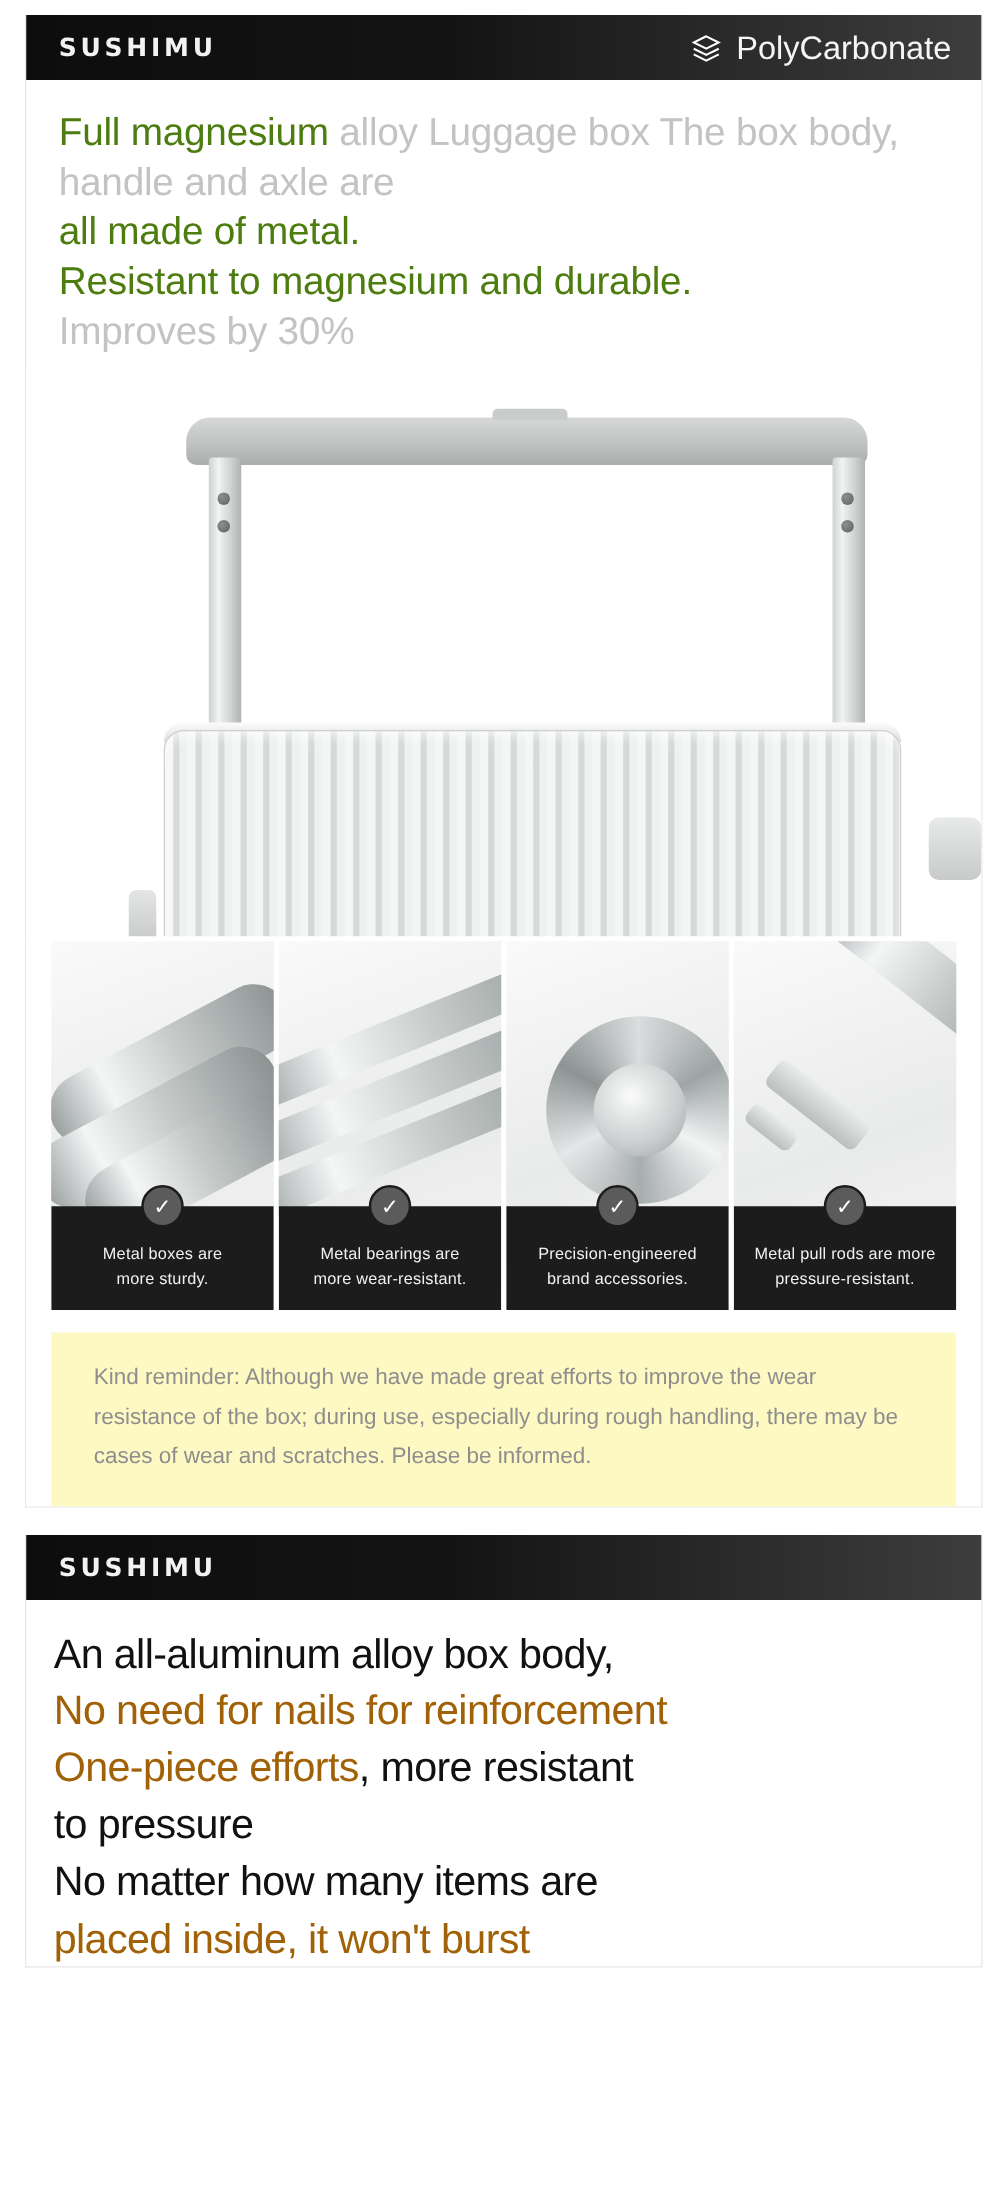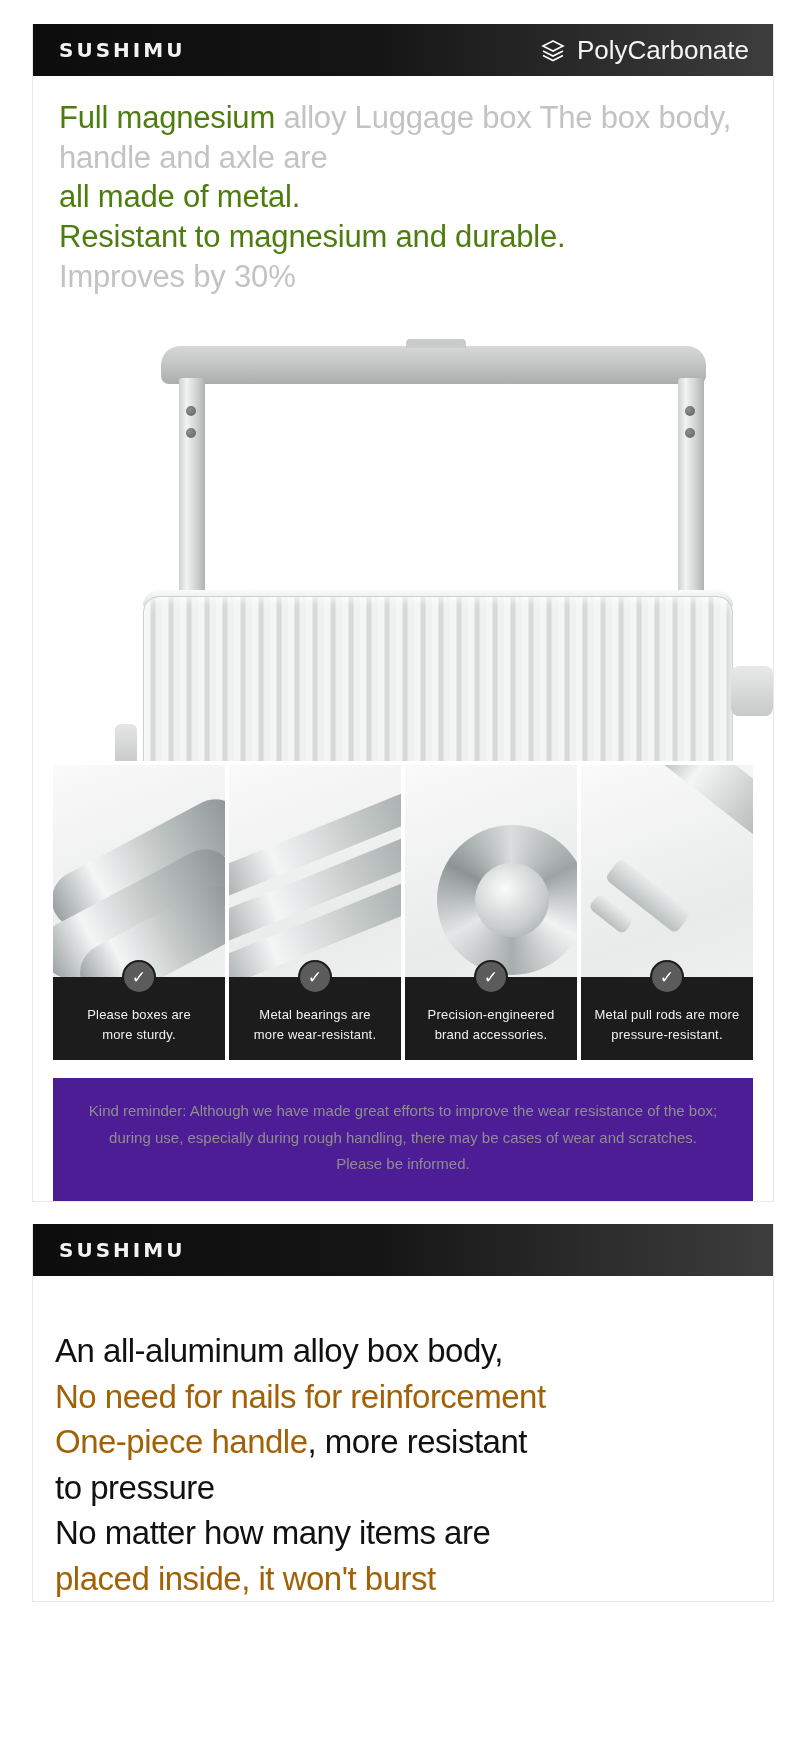--- a/index.html
+++ b/index.html
@@ -3,21 +3,21 @@
 <meta charset="utf-8">
 <style>
   * { box-sizing: border-box; margin: 0; padding: 0; }
   html, body {
     width: 806px;
     background: #ffffff;
     font-family: "Liberation Sans", sans-serif;
   }
   body { width: 806px; height: 1757px; overflow: hidden; position: relative; }
 
-  .page { width: 806px; padding: 12px; background: #fff; }
+  .page { width: 806px; padding: 0; background: #fff; }
 
   
   .section {
     margin: 0 20px;
     background: #ffffff;
     border: 1px solid #e8e8e8;
     border-top: none;
     position: relative;
   }
   .section.first { margin-top: 12px; }
@@ -166,38 +166,36 @@
     background: #5b5b5b; color: #fff;
     display: flex; align-items: center; justify-content: center;
     font-size: 17px;
     border: 2px solid #1c1c1c;
   }
 
   
   .reminder-wrap { padding: 18px 0 0 0; background:#fff; }
   .reminder {
     margin: 0 20px;
-    background: #4c1d95;
+    background: #fef9c3;
     color: #8e8e8e;
-    font-size: 15px;
+    font-size: 18px;
     line-height: 1.75;
-    text-align: center;
     padding: 20px 34px 24px 34px;
   }
 
   .gap { height: 22px; background: #fff; }
 
   
   .bigcopy {
     padding: 20px 22px 0 22px;
     font-size: 33px;
     line-height: 1.38;
     color: #111;
     letter-spacing: -0.5px;
-    margin-top: 32px;
   }
   .bigcopy .dim { color: #a16207; }
   .bigcopy .clip { display:block; }
 </style>
 </head>
 <body>
 
 <div class="page">
 
   <div class="section first">
@@ -242,21 +240,21 @@
     <div class="features">
 
       <div class="feature">
         <div class="art">
           <div class="rod" style="left:-10px;top:70px;width:210px;height:58px;transform:rotate(-28deg);"></div>
           <div class="rod" style="left:-20px;top:120px;width:210px;height:58px;transform:rotate(-28deg);"></div>
           <div class="rod" style="left:20px;top:150px;width:180px;height:58px;transform:rotate(-28deg);"></div>
         </div>
         <div class="caption">
           <span class="check">✓</span>
-          <span style="white-space:pre-line">Please boxes are
+          <span style="white-space:pre-line">Metal boxes are
 more sturdy.</span>
         </div>
       </div>
 
       <div class="feature">
         <div class="art">
           <div class="rod" style="left:-30px;top:55px;width:280px;height:30px;transform:rotate(-22deg);"></div>
           <div class="rod" style="left:-30px;top:100px;width:280px;height:30px;transform:rotate(-22deg);"></div>
           <div class="rod" style="left:-30px;top:145px;width:280px;height:30px;transform:rotate(-22deg);"></div>
         </div>
@@ -301,20 +299,20 @@
   <div class="gap"></div>
 
   <div class="section">
     <div class="bar">
       <span class="brand">SUSHIMU</span>
     </div>
 
     <div class="bigcopy">
       <span class="clip">An all-aluminum alloy box body,</span>
       <span class="clip dim">No need for nails for reinforcement</span>
-      <span class="clip"><span class="dim">One-piece handle</span><span>, more resistant</span></span>
+      <span class="clip"><span class="dim">One-piece efforts</span><span>, more resistant</span></span>
       <span class="clip">to pressure</span>
       <span class="clip">No matter how many items are</span>
       <span class="clip dim">placed inside, it won't burst</span>
     </div>
   </div>
 
 </div>
 
 </body></html>

